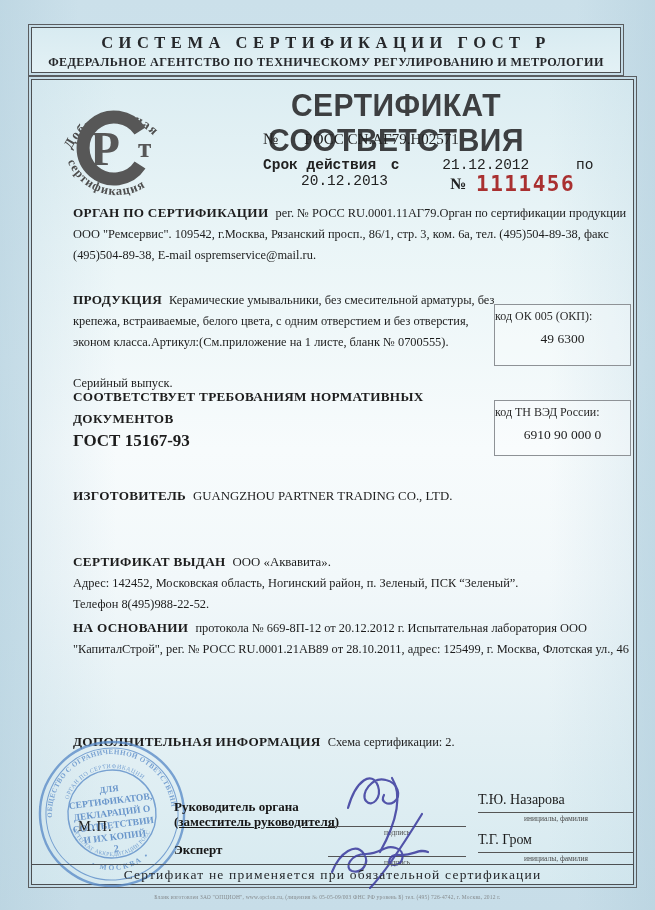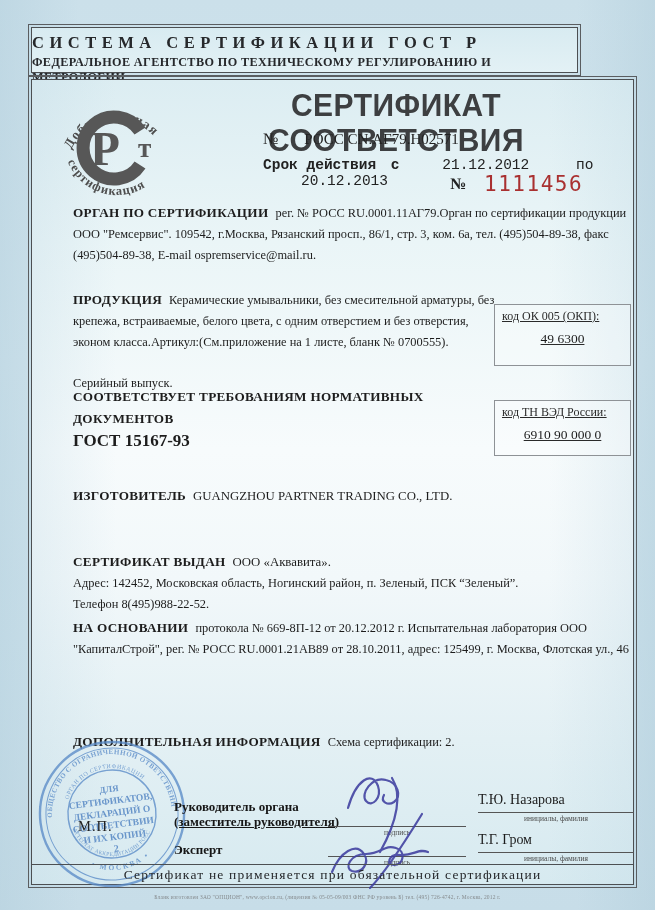--- a/index.html
+++ b/index.html
@@ -11,23 +11,23 @@
       linear-gradient(180deg, #cbe0ea 0%, #d2e5ee 40%, #cde2ec 70%, #c7dde8 100%);
     color:#1f1f1f;
   }
   .frame{
     position:absolute;box-sizing:border-box;
     border:1.6px solid #4c4f52;
     outline:1px solid #5a5d60;
     outline-offset:2px;
   }
   .hdr-frame{
-    left:31px;top:27px;width:547px;height:46px;
+    left:31px;top:27px;width:590px;height:46px;
     background:linear-gradient(180deg,#d8ebf1,#e3f1f5);
-    text-align:left;
+    text-align:center;
   }
   .hdr1{margin-top:5px;font-weight:bold;font-size:16.5px;letter-spacing:5.5px;color:#26282b;}
   .hdr2{margin-top:2px;font-weight:bold;font-size:12.2px;letter-spacing:.4px;color:#26282b;}
   .main-frame{
     left:31px;top:79px;width:603px;height:806px;
     background:
       linear-gradient(90deg, rgba(190,216,228,.30), rgba(255,255,255,0) 14%, rgba(255,255,255,0) 86%, rgba(190,216,228,.30)),
       linear-gradient(180deg,#dcedf2 0%,#eaf5f7 20%,#f7fbfc 46%,#f2f8fa 62%,#e3f0f4 82%,#d7eaf0 100%);
   }
   .inner{position:absolute;left:0;top:0;right:0;bottom:0;}
@@ -38,28 +38,28 @@
     transform:scaleY(1.04);
   }
   .numline{font-size:15px;color:#222;}
   .numline .no{font-size:16px;margin-right:26px;}
   .bold{font-weight:bold;}
   .validity{font-size:14.5px;color:#222;font-family:Liberation Mono, monospace;}
   .validity .gap1{margin-left:34px;}
   .validity .gap2{margin-left:38px;}
   .blank-no{font-size:16px;font-weight:bold;color:#222;}
   .blank-digits{
-    font-family:"DejaVu Sans Mono",monospace;font-size:21px;font-weight:normal;
-    letter-spacing:1.5px;vertical-align:-2px;margin-left:18px;
+    font-family:"DejaVu Sans Mono",monospace;font-size:21px;font-weight:bold;
+    letter-spacing:1.5px;vertical-align:-2px;margin-left:10px;
   }
   .sec{margin:0;font-size:12.4px;line-height:21px;color:#1d1d1d;}
   .sec .lbl{font-weight:bold;font-size:13.2px;letter-spacing:.3px;margin-right:7px;}
   .codebox{
     box-sizing:border-box;border:1px solid #8e9296;background:rgba(255,255,255,.25);
-    padding:4px 7px;font-size:12px;color:#2a2a2a;text-decoration:underline;
+    padding:4px 0;font-size:12px;color:#2a2a2a;
   }
   .codebox .val{text-align:center;font-size:13.5px;margin-top:7px;color:#1d1d1d;}
   .sign-label{font-family:"Liberation Serif",serif;font-weight:bold;font-size:13px;line-height:14.5px;color:#161616;}
   .sign-label .u{text-decoration:underline;}
   .sigline{border-bottom:1px solid #555;height:0;}
   .caption{font-size:7.5px;color:#4a4a4a;text-align:center;margin-top:1px;}
   .name{font-size:14px;color:#1c1c1c;}
   .mp{font-size:14.5px;letter-spacing:1px;color:#222;}
   .bottom-strip{
     position:absolute;left:0;right:0;top:784px;border-top:1.3px solid #4c4f52;

